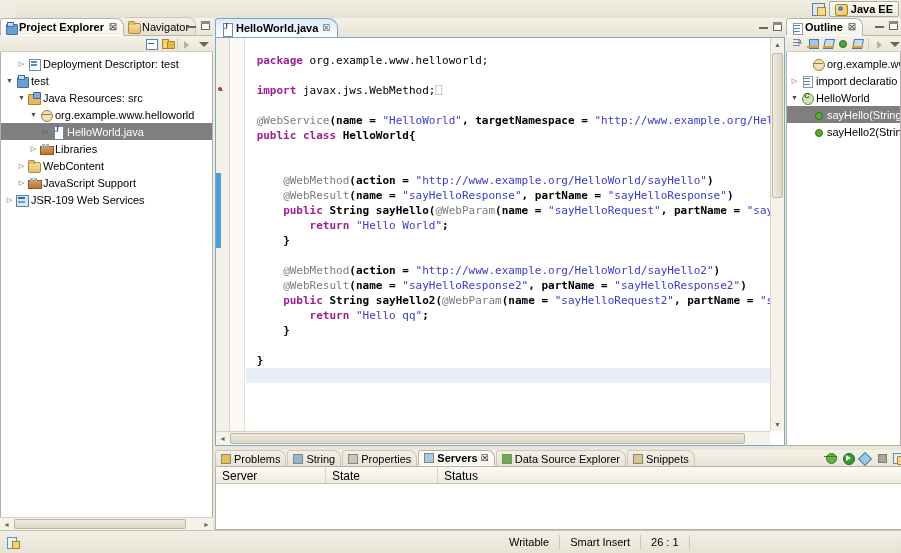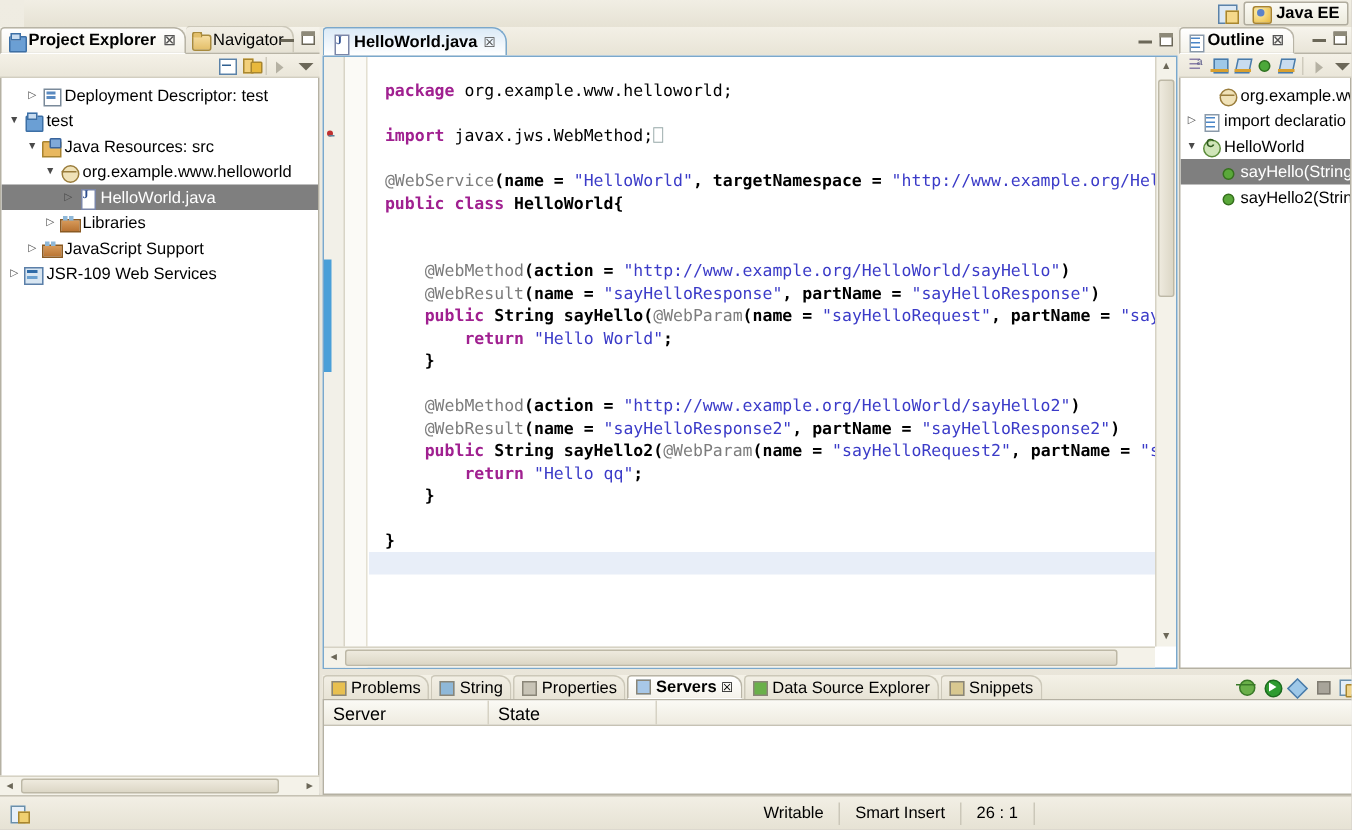--- a/index.html
+++ b/index.html
@@ -418,20 +418,27 @@
             <div class="trow" style="padding-left: 27px;">
               <span class="arrow">▷</span>
               <span class="ticon">
                 <span class="ic ic-lib"></span>
               </span>
               <span class="tlabel">Libraries</span>
             </div>
             <div class="trow" style="padding-left: 15px;">
               <span class="arrow">▷</span>
               <span class="ticon">
+                <span class="ic ic-folder"></span>
+              </span>
+              <span class="tlabel">WebContent</span>
+            </div>
+            <div class="trow" style="padding-left: 15px;">
+              <span class="arrow">▷</span>
+              <span class="ticon">
                 <span class="ic ic-lib"></span>
               </span>
               <span class="tlabel">JavaScript Support</span>
             </div>
             <div class="trow" style="padding-left: 3px;">
               <span class="arrow">▷</span>
               <span class="ticon">
                 <span class="ic ic-ws"></span>
               </span>
               <span class="tlabel">JSR-109 Web Services</span>
@@ -587,20 +594,21 @@
         <span class="tg tg-stop"></span>
         <span class="tg tg-pub"></span>
         <span class="mini gl-min"></span>
         <span class="mini gl-max"></span>
       </div>
     </div>
     <div class="tablebox">
       <div class="thead">
         <div class="th" style="width:110px;">Server</div>
         <div class="th" style="width:112px;">State</div>
+        <div class="th" style="width:200px; border-right:none;">Status</div>
       </div>
     </div>
   </div>
 
   <div id="statusbar">
     <span class="sb-icon"></span>
     <span style="flex:0 0 480px;"></span>
     <span class="sb-cell">Writable</span>
     <span class="sb-cell">Smart Insert</span>
     <span class="sb-cell">26 : 1</span>

